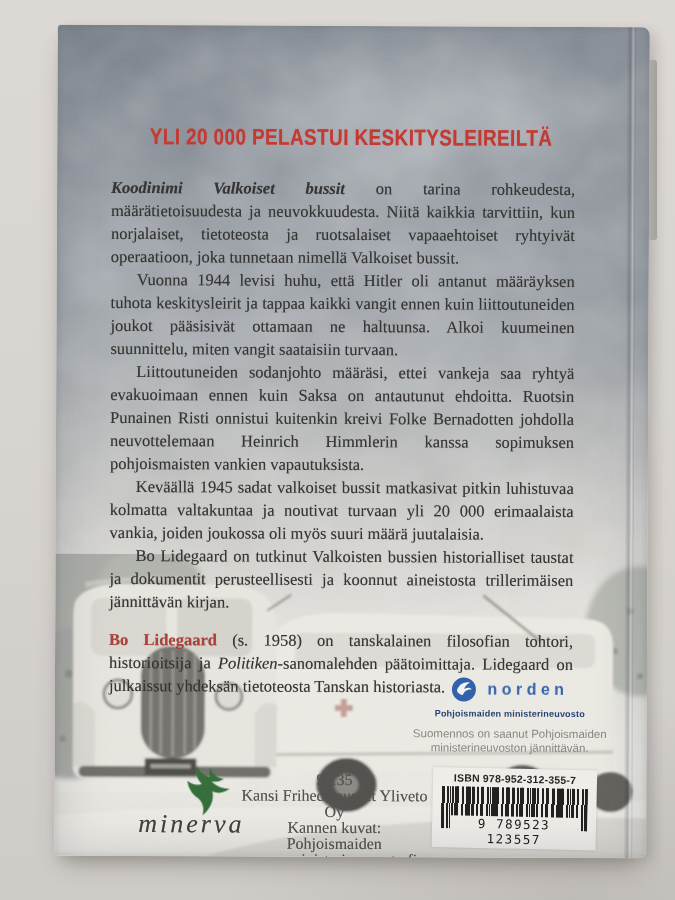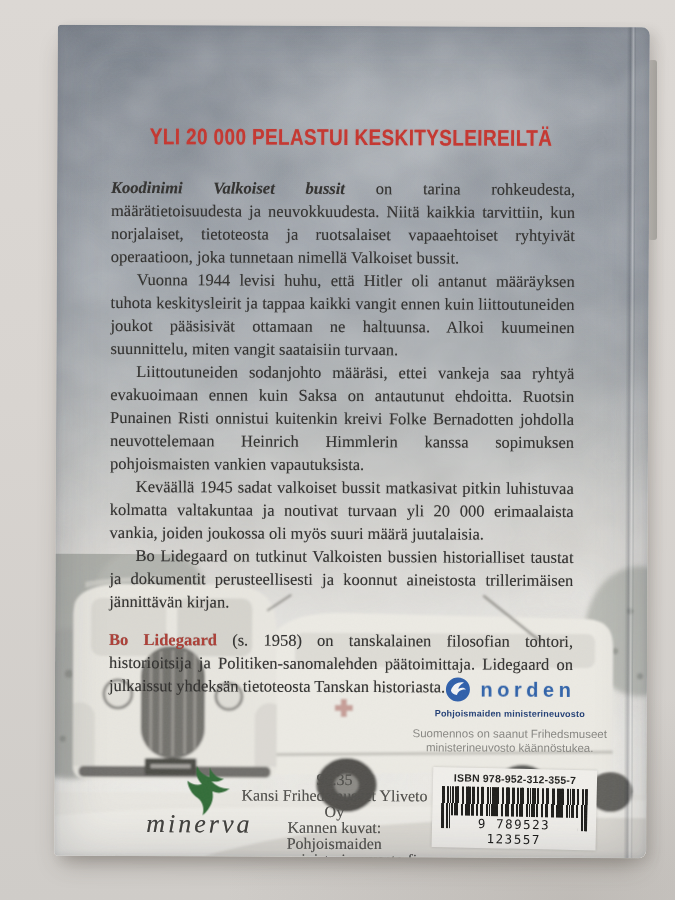--- a/index.html
+++ b/index.html
@@ -38,37 +38,37 @@
     font-family:"Liberation Sans",sans-serif;font-weight:700;font-size:22.5px;color:#c5322b;}
   .title span{display:inline-block;transform:scaleX(.84);transform-origin:center;
     letter-spacing:.5px;text-shadow:0 0 1px rgba(197,50,43,.55);}
   .para{margin:0;font-size:16.5px;line-height:23px;text-align:justify;color:#2e2d2b;
     text-indent:26px;text-shadow:0 0 .7px rgba(46,45,43,.45);}
   .para.first{text-indent:0;margin-top:26px;}
   .lead{font-weight:700;font-style:italic;}
   .bio{margin-top:15px;font-size:16.5px;line-height:23px;text-align:justify;color:#2e2d2b;
     text-shadow:0 0 .7px rgba(46,45,43,.45);}
   .bio .name{color:#ae3a31;font-weight:700;font-family:Liberation Serif, serif;}
-  .it{}
+  .it{font-style:italic;}
   .overprint{position:absolute;left:200px;top:381px;white-space:nowrap;
     font-size:16.5px;font-weight:600;color:rgba(201,57,46,.82);filter:blur(.35px);
     letter-spacing:-.5px;z-index:11;}
   
   .norden{position:absolute;left:336px;top:650px;width:238px;z-index:12;text-align:center;}
   .norden-row{display:flex;align-items:center;justify-content:center;gap:10px;}
-  .norden-word{font-family:"Liberation Sans",sans-serif;font-weight:700;font-size:20px;
+  .norden-word{font-family:"Liberation Sans",sans-serif;font-weight:700;font-size:16px;
     color:#2b5fa8;letter-spacing:4.5px;filter:blur(.2px);text-align:center;}
   .norden-org{margin-top:6px;font-family:"Liberation Sans",sans-serif;font-weight:700;
     font-size:9px;color:#1c3a72;letter-spacing:.2px;}
   .norden-note{margin-top:8px;font-family:"Liberation Sans",sans-serif;font-size:11.5px;
     line-height:14px;color:#85847f;}
   
   .publisher{position:absolute;left:76px;top:740px;width:300px;height:86px;z-index:12;}
   .pub-bird{position:absolute;left:54px;top:0;filter:blur(.3px);}
-  .pub-word{position:absolute;left:16px;top:44px;font-family:"Liberation Serif",serif;
+  .pub-word{position:absolute;left:8px;top:44px;font-family:"Liberation Serif",serif;
     font-style:italic;font-size:26px;color:#3d3c38;letter-spacing:3px;
     text-shadow:0 0 .6px rgba(61,60,56,.5);}
   .pub-credits{position:absolute;left:108px;top:6px;font-size:16px;line-height:16px;
     color:#4e4d49;text-shadow:0 0 .5px rgba(78,77,73,.5);text-align:center;}
   .pub-credits span{display:block;}
   
   .barcode{position:absolute;left:378px;top:742px;width:164px;height:80px;z-index:12;
     background:#f2f0eb;transform:rotate(1deg);box-shadow:0 0 3px rgba(40,38,35,.2);
     display:flex;flex-direction:column;align-items:center;padding-top:4px;box-sizing:border-box;}
   .isbn{font-family:"Liberation Sans",sans-serif;font-weight:700;font-size:10.5px;
@@ -184,22 +184,22 @@
   <div class="norden">
     <div class="norden-row">
       <svg width="26" height="26" viewBox="0 0 26 26">
         <circle cx="13" cy="13" r="12" fill="#2a5ca9"></circle>
         <path d="M6,14 C8,8 13,5 19,6 C15,8.5 13.5,10.5 13.5,12.5 C16.5,10.5 19.5,10.8 21,13 C16,12.5 13,15 12,18.5 C9,18 6.5,16.5 6,14 Z" fill="#f3f4f6"></path>
       </svg>
       <span class="norden-word">norden</span>
     </div>
     <div class="norden-org">Pohjoismaiden ministerineuvosto</div>
     <div class="norden-note">
-      <span>Suomennos on saanut Frihedsmuseet</span><br>
-      <span>ministerineuvosto käännöstukea.</span>
+      <span>Suomennos on saanut Pohjoismaiden</span><br>
+      <span>ministerineuvoston jännittävän.</span>
     </div>
   </div>
 
   <div class="publisher">
     <svg class="pub-bird" width="50" height="52" viewBox="0 0 50 54">
       <path fill="#2e6a34" d="M25,2 C28,9 33,13 40,14 C35,17 31,17.5 27,16.5 C33,22 39,24.5 46,24 C40,29 34,29.5 28,27 C30,35 27,44 18,52 C20,44 18,38 13,34 C7,30 3,24 2,16 C7,20 12,21 17,19.5 C12,14 10,8 12,1 C15,7 20,11 25,12 Z"></path>
     </svg>
     <div class="pub-word">minerva</div>
     <div class="pub-credits">
       <span>90.35</span>

